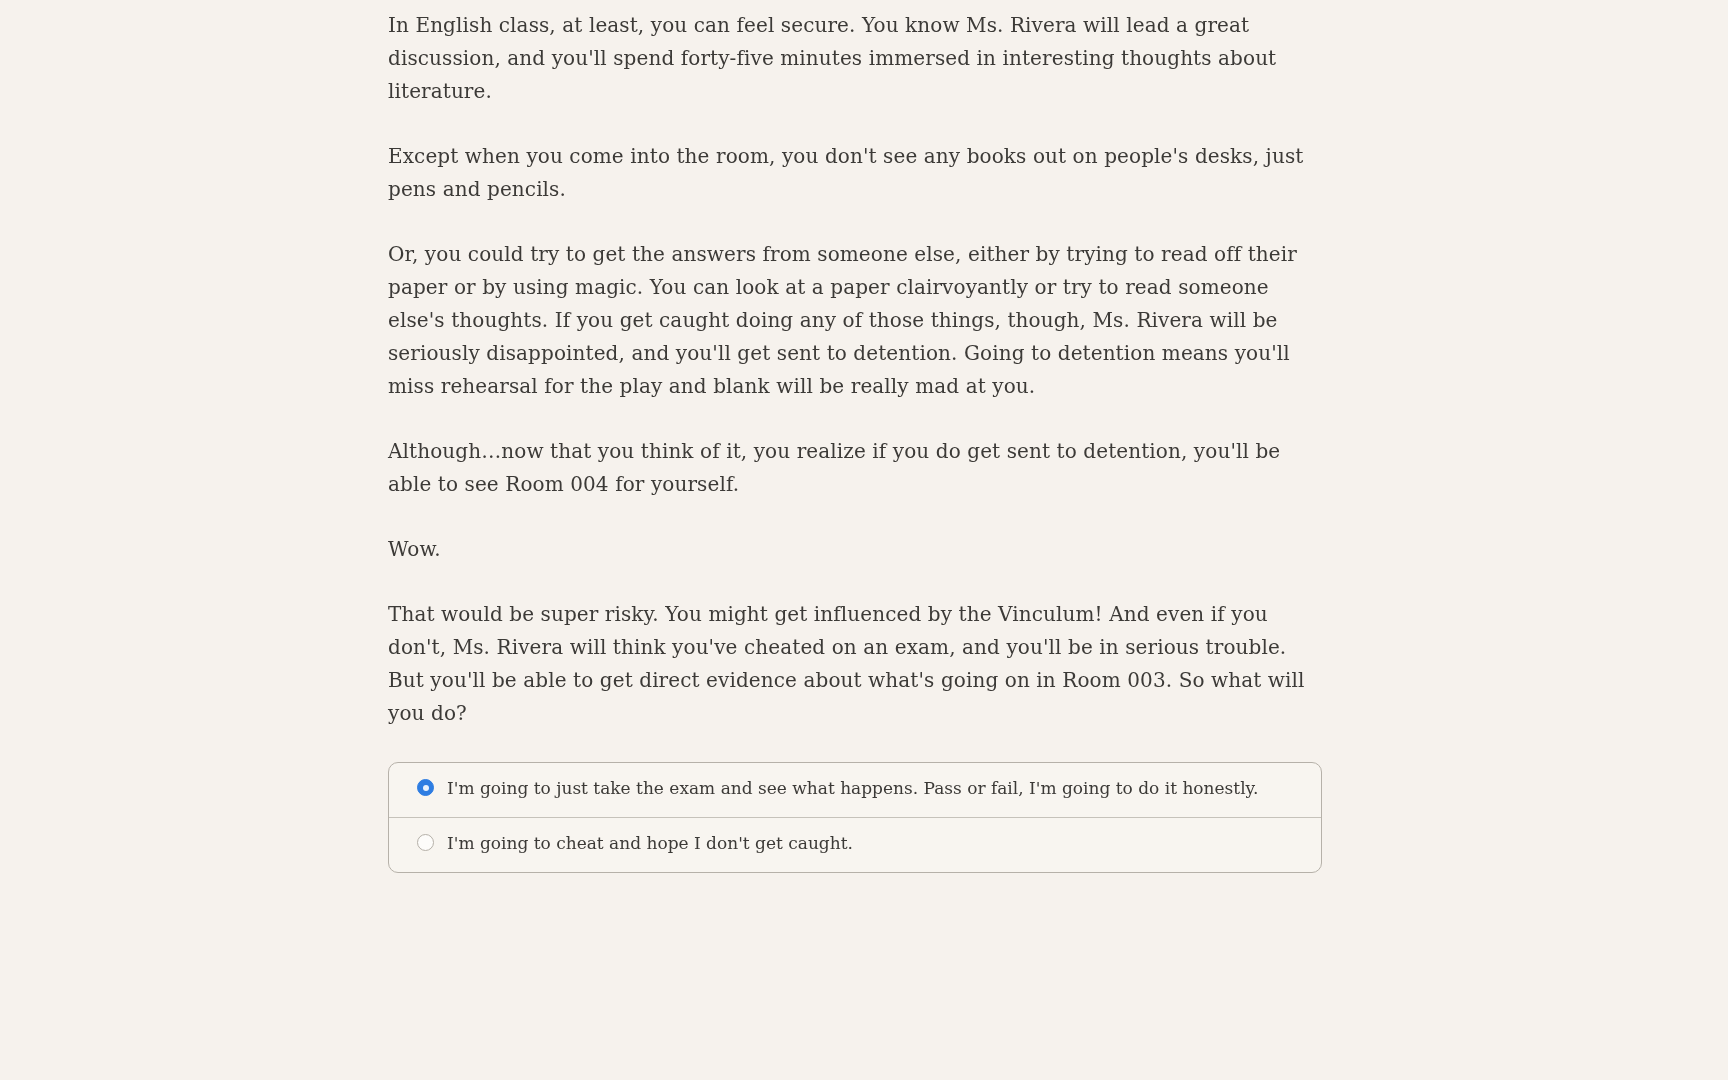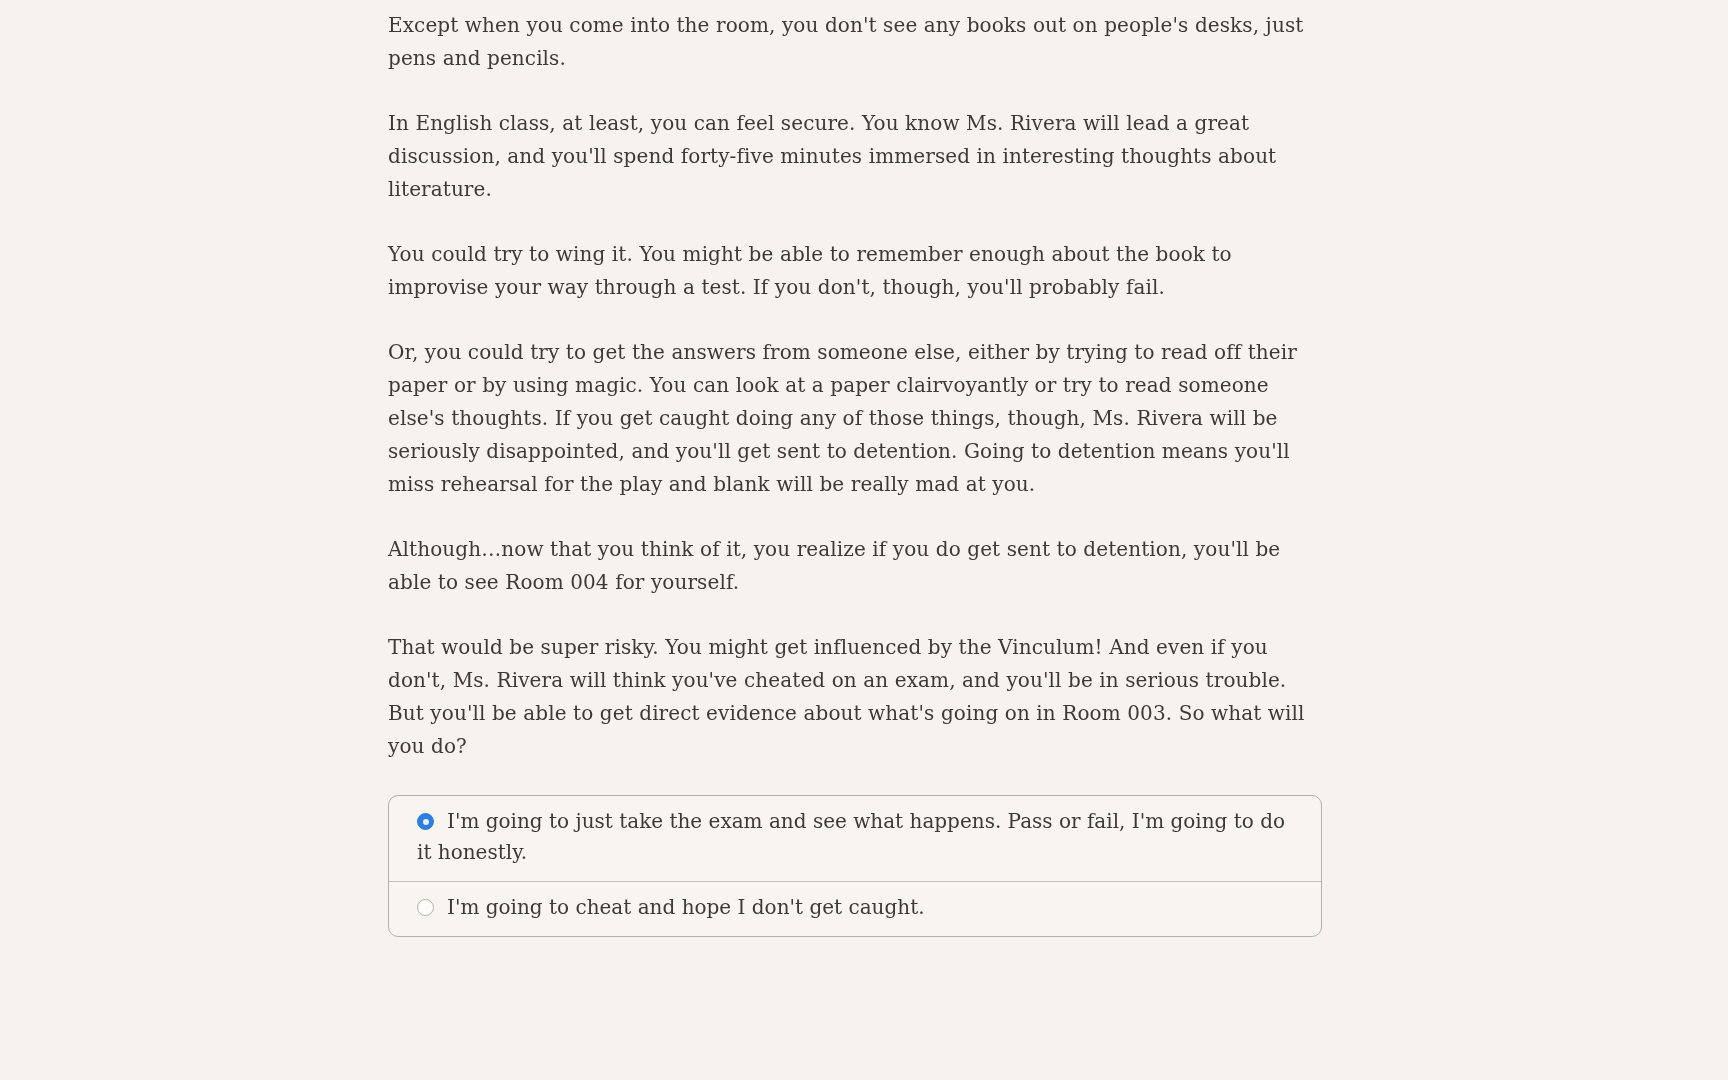--- a/index.html
+++ b/index.html
@@ -28,21 +28,21 @@
   }
   .choice-box {
     margin-top: 17px;
     border: 1px solid #b6b1a9;
     border-radius: 10px;
     background: #f8f5f0;
     overflow: hidden;
   }
   .choice-row {
     padding: 10px 18px 13px 28px;
-    font-size: 20px;
+    font-size: 17px;
     line-height: 31px;
     color: #3c3a37;
     cursor: pointer;
     display: block;
   }
   .choice-row + .choice-row {
     border-top: 1px solid #c6c2ba;
   }
   .radio {
     display: inline-block;
@@ -70,25 +70,25 @@
     border-radius: 50%;
     background: #e9f2fd;
   }
 </style>
 </head>
 <body>
 
 <div class="content">
 
   <div class="story">
+    <p>In English class, at least, you can feel secure. You know Ms. Rivera will lead a great discussion, and you'll spend forty-five minutes immersed in interesting thoughts about literature.</p>
     <p>Except when you come into the room, you don't see any books out on people's desks, just pens and pencils.</p>
-    <p>In English class, at least, you can feel secure. You know Ms. Rivera will lead a great discussion, and you'll spend forty-five minutes immersed in interesting thoughts about literature.</p>
-    <p>You could try to wing it. You might be able to remember enough about the book to improvise your way through a test. If you don't, though, you'll probably fail.</p>
     <p>Or, you could try to get the answers from someone else, either by trying to read off their paper or by using magic. You can look at a paper clairvoyantly or try to read someone else's thoughts. If you get caught doing any of those things, though, Ms. Rivera will be seriously disappointed, and you'll get sent to detention. Going to detention means you'll miss rehearsal for the play and blank will be really mad at you.</p>
     <p>Although…now that you think of it, you realize if you do get sent to detention, you'll be able to see Room 004 for yourself.</p>
+    <p>Wow.</p>
     <p>That would be super risky. You might get influenced by the Vinculum! And even if you don't, Ms. Rivera will think you've cheated on an exam, and you'll be in serious trouble. But you'll be able to get direct evidence about what's going on in Room 003. So what will you do?</p>
   </div>
 
   <div class="choice-box">
     <label class="choice-row">
       <span class="radio checked"></span><span>I'm going to just take the exam and see what happens. Pass or fail, I'm going to do it honestly.</span>
     </label>
     <label class="choice-row">
       <span class="radio"></span><span>I'm going to cheat and hope I don't get caught.</span>
     </label>

